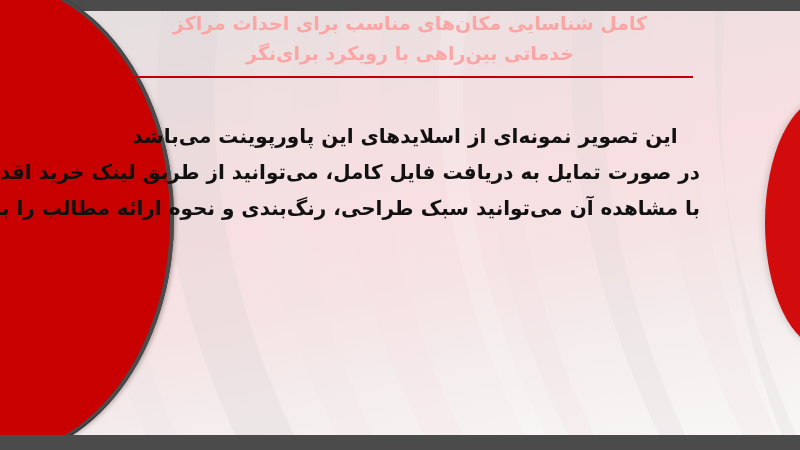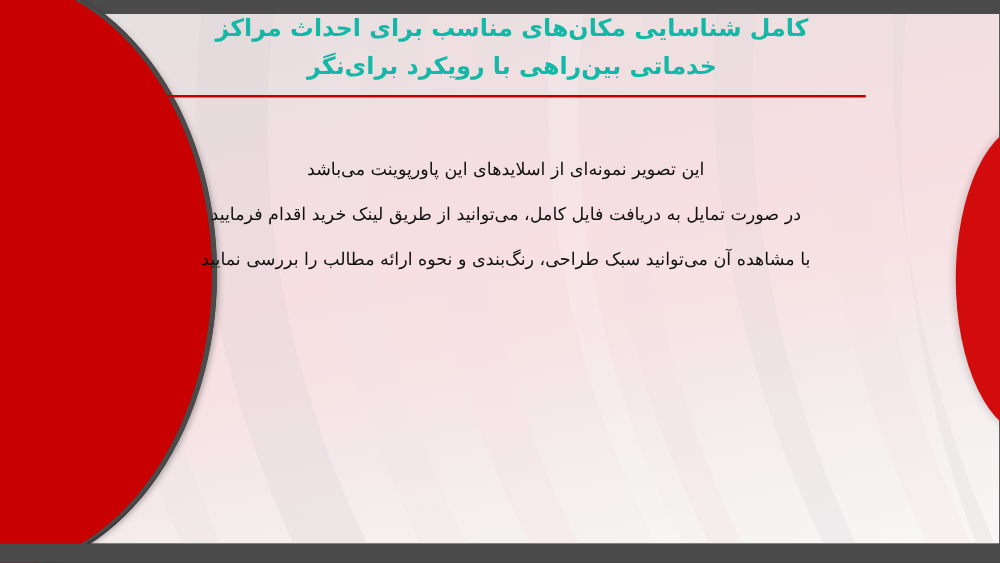--- a/index.html
+++ b/index.html
@@ -96,21 +96,21 @@
 
   
   .title-block {
     position: absolute;
     left: 120px;
     top: 8px;
     width: 580px;
     text-align: center;
   }
   .title-line {
-    color: #14b8a6;
+    color: #fca5a5;
     font-size: 19px;
     font-weight: bold;
     line-height: 30px;
     white-space: nowrap;
     direction: rtl;
   }
   .title-rule {
     position: absolute;
     left: 133px;
     top: 76px;
@@ -123,24 +123,24 @@
   .body-block {
     position: absolute;
     left: 110px;
     top: 118px;
     width: 590px;
     text-align: center;
     direction: rtl;
   }
   .body-line {
     color: #111111;
-    font-size: 14px;
+    font-size: 20px;
     line-height: 36px;
     white-space: nowrap;
-    font-weight: 400;
+    font-weight: 700;
   }
 
   
   .bottom-band {
     position: absolute;
     left: 0;
     bottom: 0;
     width: 800px;
     height: 15px;
     background: #4b4b4b;

